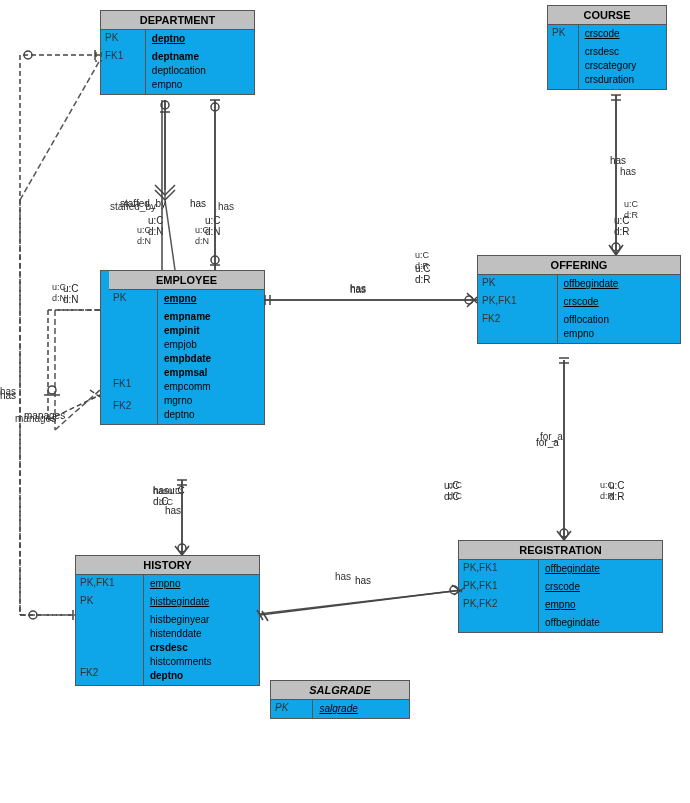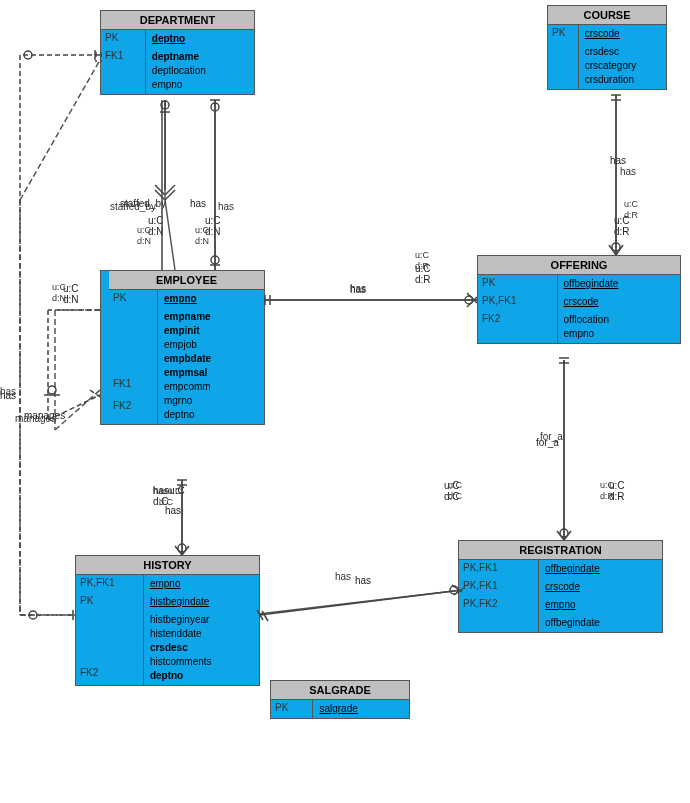--- a/index.html
+++ b/index.html
@@ -268,21 +268,21 @@
       </div>
       <div class="entity-row entity-divider">
         <div class="entity-pk-col"></div>
         <div class="entity-attr-col">
           <span class="attr-name">offbegindate</span>
         </div>
       </div>
     </div>
   </div>
 
-  <div class="entity" style="left:270px; top:680px; width:140px;">
+  <div class="entity" style="left:270px; top:680px; width:140px;font-style:italic;">
     <div class="entity-header">SALGRADE</div>
     <div class="entity-body">
       <div class="entity-row">
         <div class="entity-pk-col">PK</div>
         <div class="entity-attr-col">
             <span class="attr-name underline">salgrade</span>
           </div>
       </div>
     </div>
   </div>

